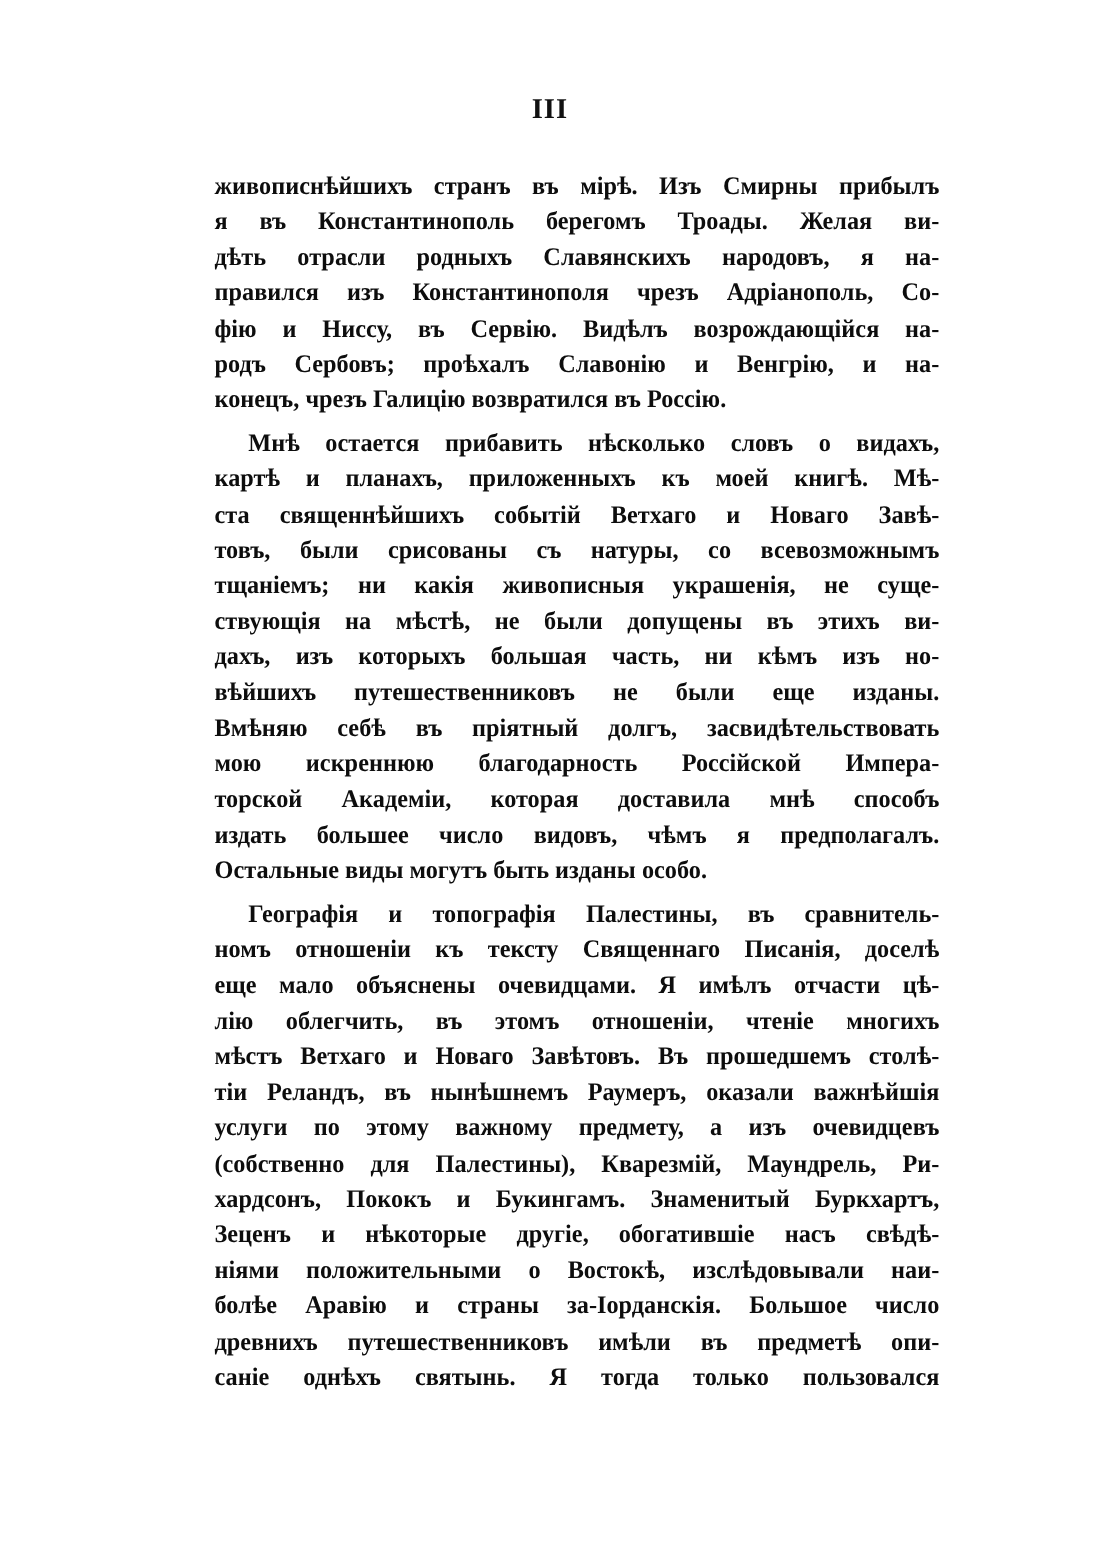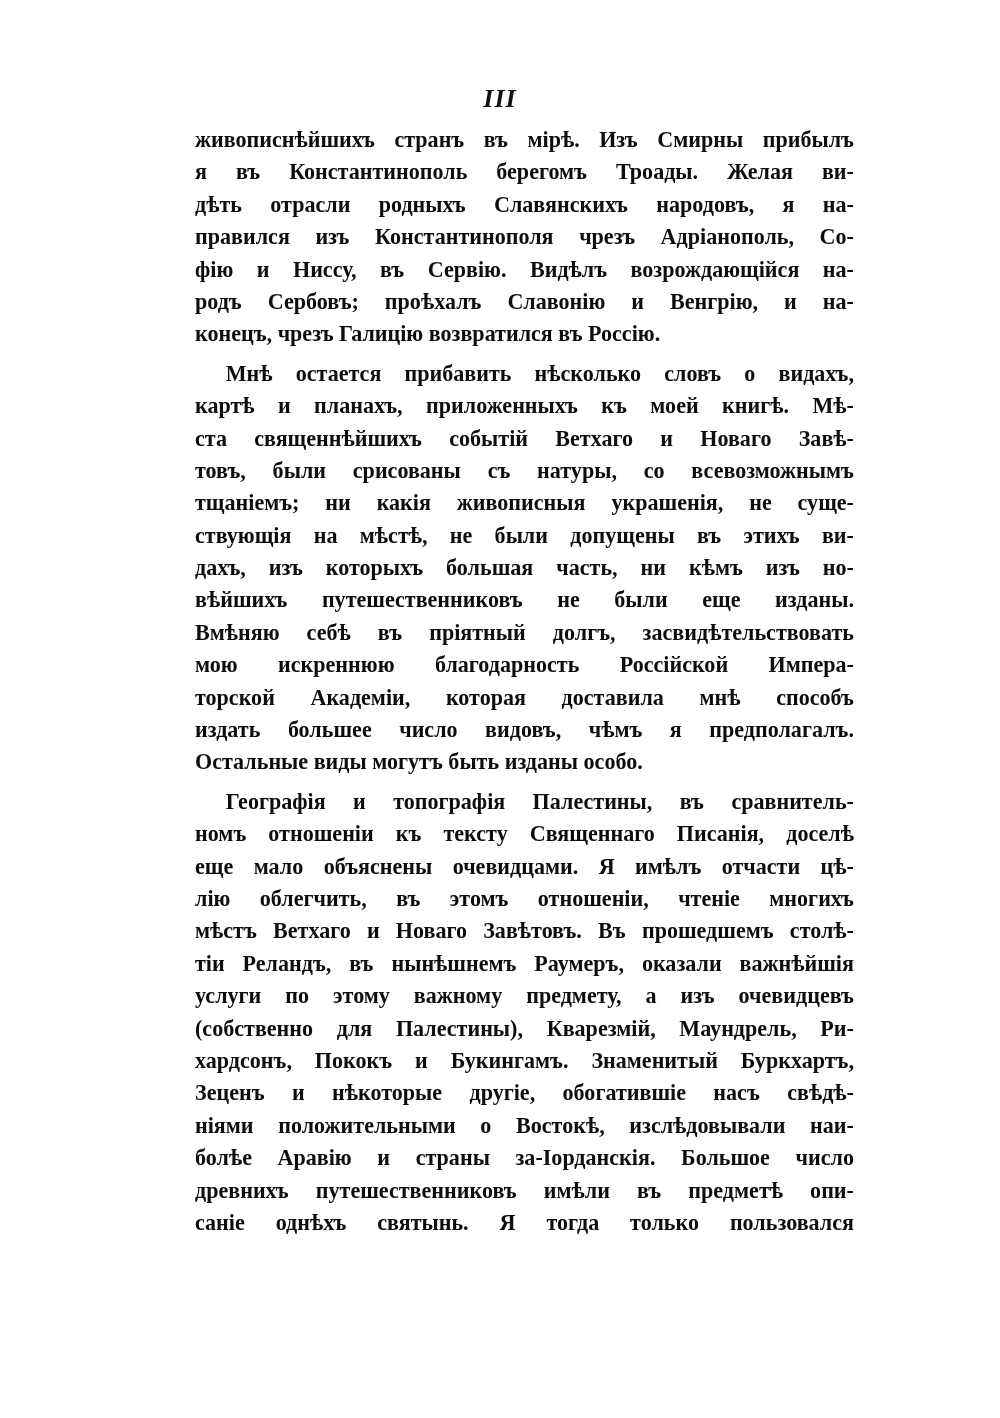--- a/index.html
+++ b/index.html
@@ -25,26 +25,25 @@
       position: absolute;
       top: 84px;
       left: 0;
       width: 1000px;
       text-align: center;
       font-size: 26px;
       font-weight: bold;
       letter-spacing: 1px;
       color: #111;
       font-family: "Liberation Serif", serif;
-      font-style: italic;
     }
     .body-text {
       position: absolute;
       left: 195px;
-      top: 124px;
+      top: 153px;
       width: 660px;
     }
     .line {
       display: block;
       height: 32.4px;
       line-height: 32.4px;
       font-size: 23px;
       font-weight: bold;
       white-space: nowrap;
       text-align: justify;

